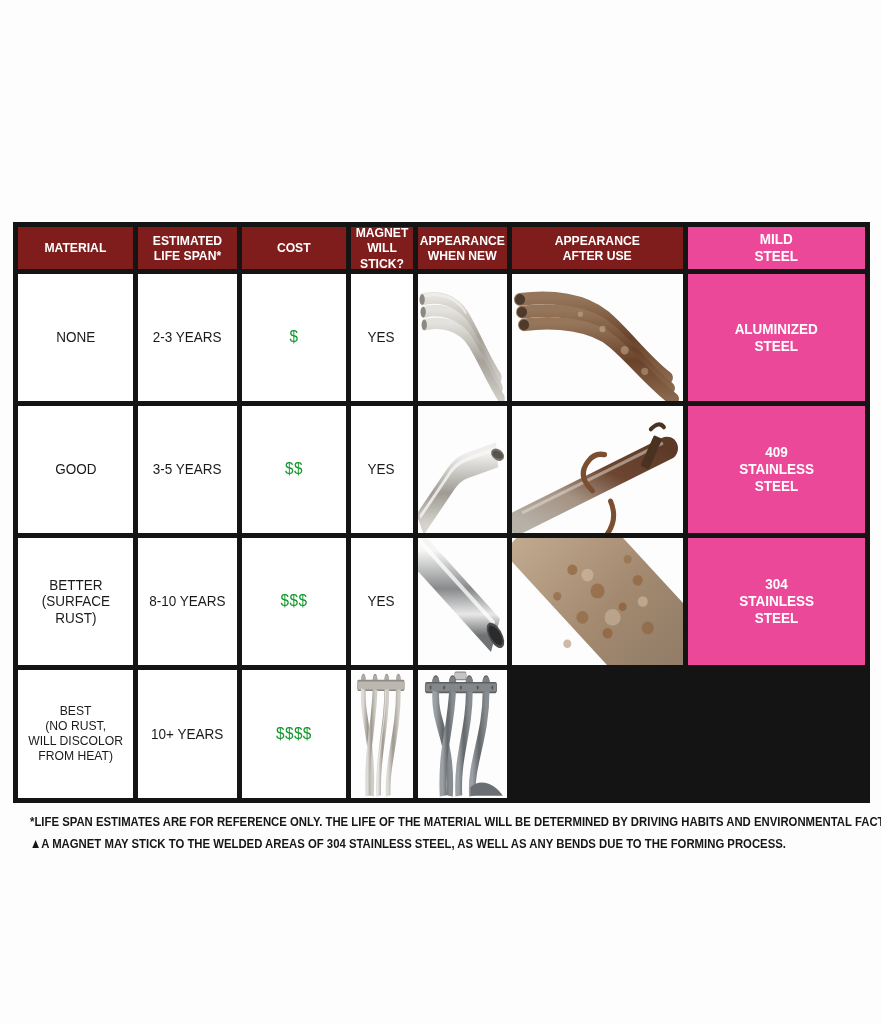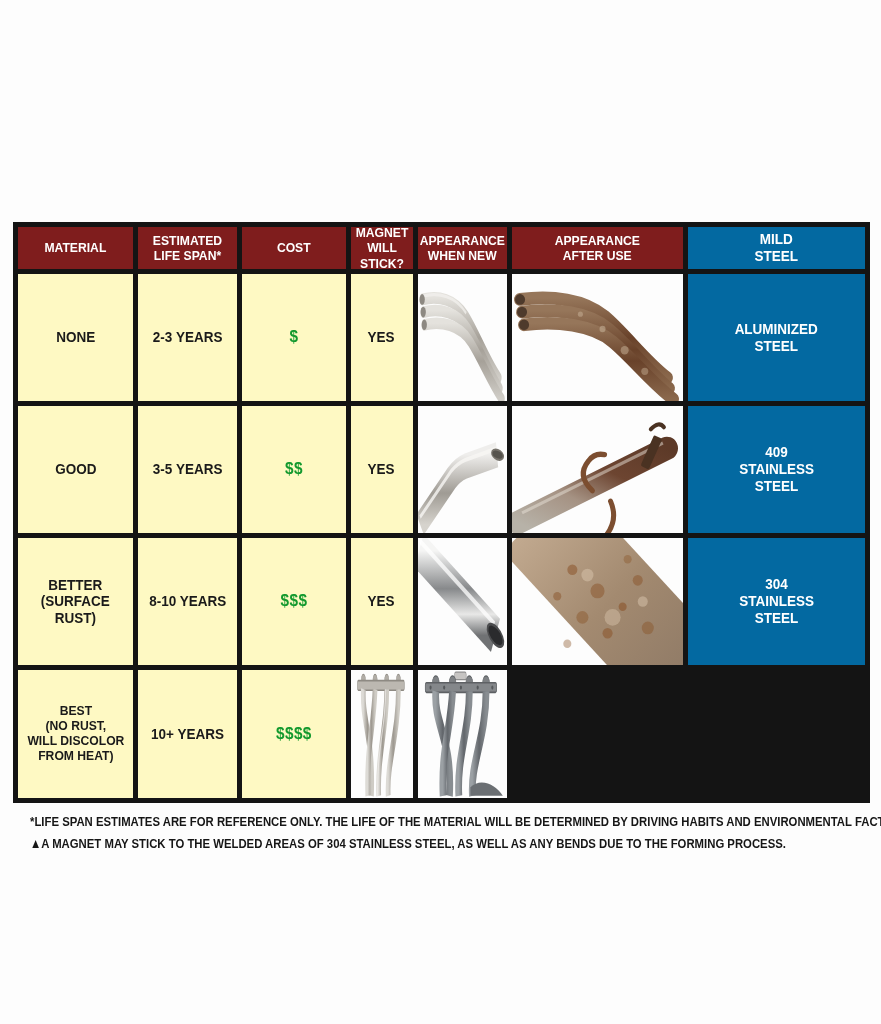--- a/index.html
+++ b/index.html
@@ -10,22 +10,22 @@
            font-size:30px; font-weight:bold; color:#151515; letter-spacing:0px; }
   .title span { display:inline-block; transform:scaleX(.88); transform-origin:center; white-space:nowrap; }
 
   .grid { position:absolute; left:13px; top:222px; width:857px; height:581px;
           background:#141414; padding:5px; display:grid; gap:5px;
           grid-template-columns:115px 99px 104px 62px 89px 171px 177px;
           grid-template-rows:42px 127px 127px 127px 128px; }
 
   .cell { display:flex; align-items:center; justify-content:center; text-align:center; overflow:hidden; }
   .hdr  { background:#7f1d1d; color:#ffffff; font-weight:bold; font-size:13.5px; line-height:1.12;align-items:center; }
-  .mat  { background:#0369a1; color:#ffffff; font-weight:bold; font-size:15px; line-height:1.12; }
-  .val  { background:#fef9c3; color:#1a1a1a; font-weight:bold; font-size:15px; line-height:1.1; }
+  .mat  { background:#ec4899; color:#ffffff; font-weight:bold; font-size:15px; line-height:1.12; }
+  .val  { background:#ffffff; color:#1a1a1a; font-weight:normal; font-size:15px; line-height:1.1; }
   .cost { color:#13992e; font-size:17px; letter-spacing:.5px; }
   .photo{ background:#fdfdfd; padding:0; }
   .photo svg { width:100%; height:100%; display:block; }
 
   .pre  { white-space:pre-line; }
   .cond { display:inline-block; transform:scaleX(.9); transform-origin:center; }
   sup.mk { font-size:9px; vertical-align:6px; margin-left:1px; }
 
   .notes { position:absolute; left:30px; top:814px; color:#161616; font-weight:bold; font-size:13.5px; }
   .notes p { height:22px; white-space:nowrap; }

